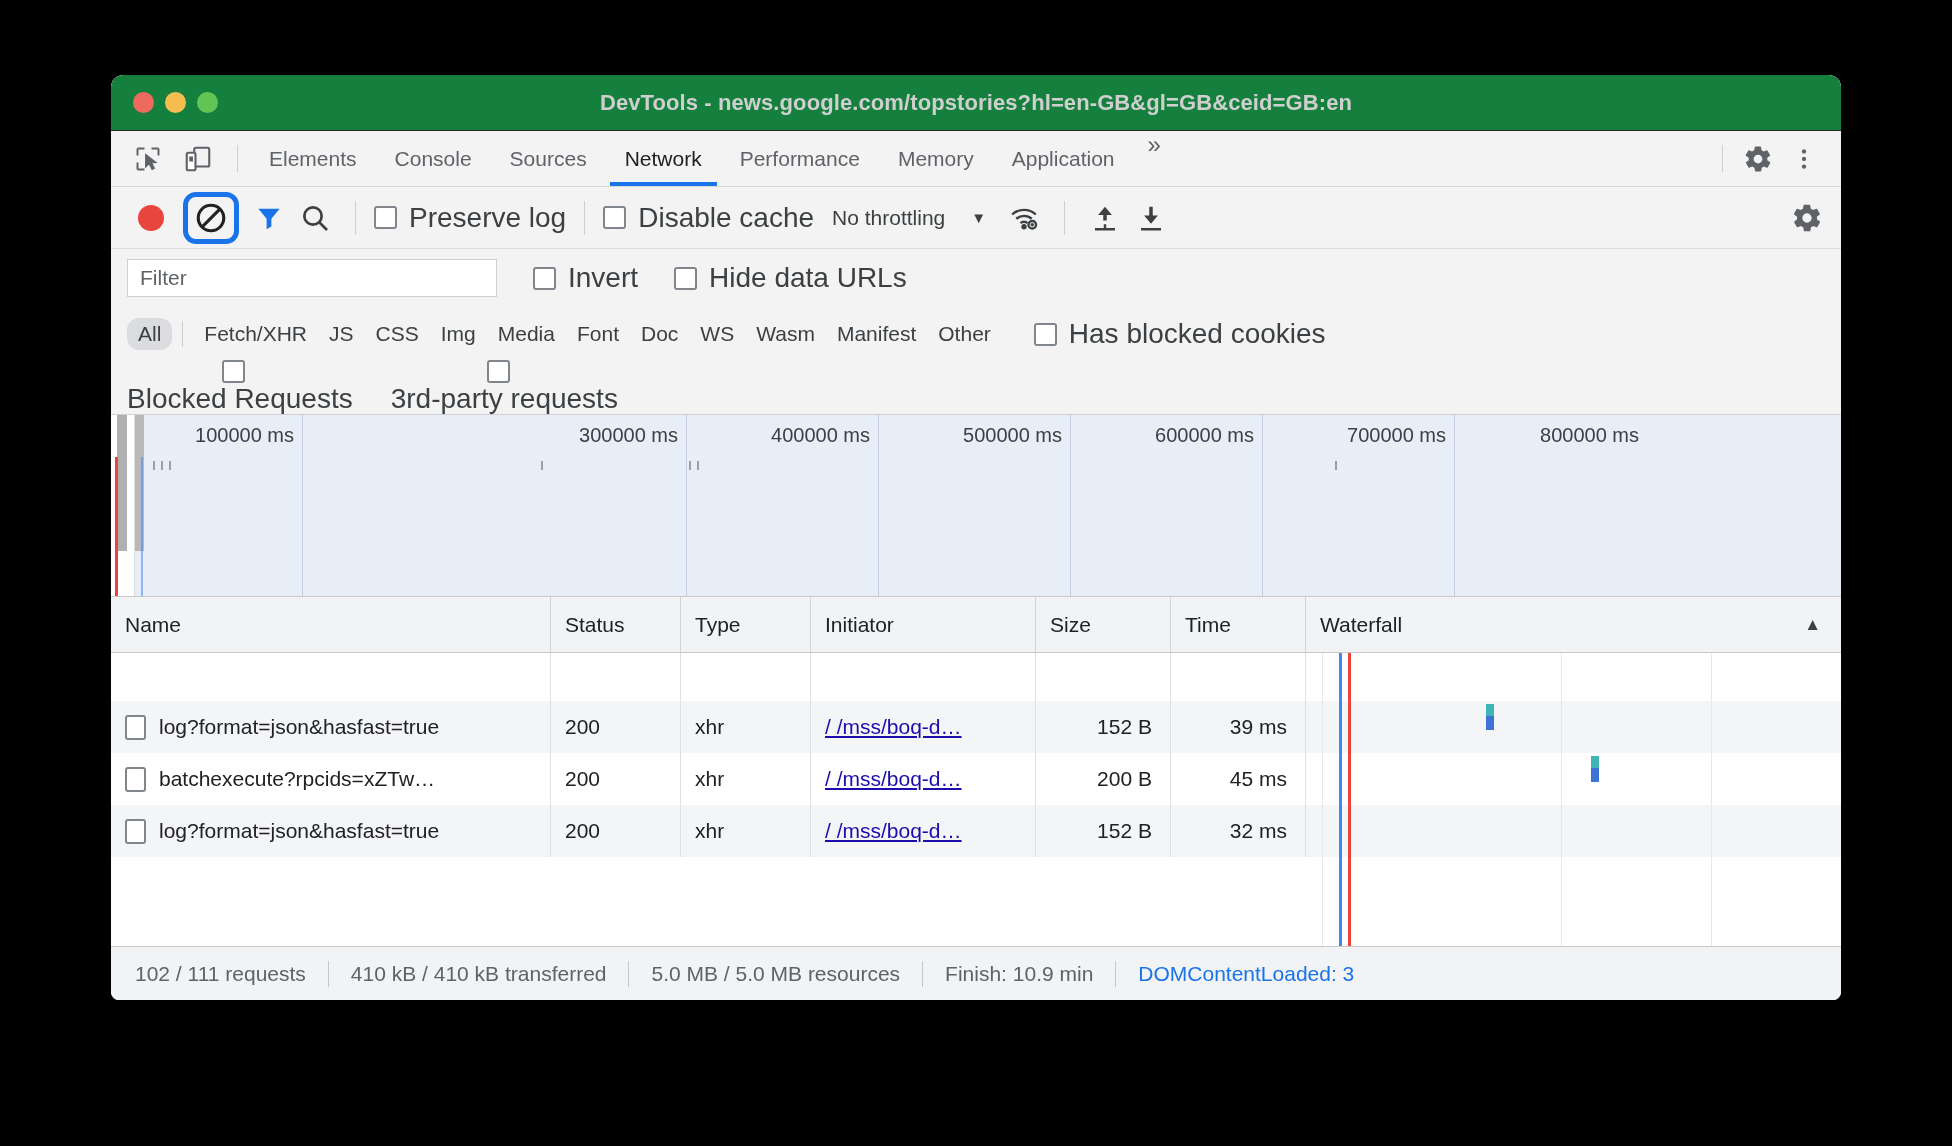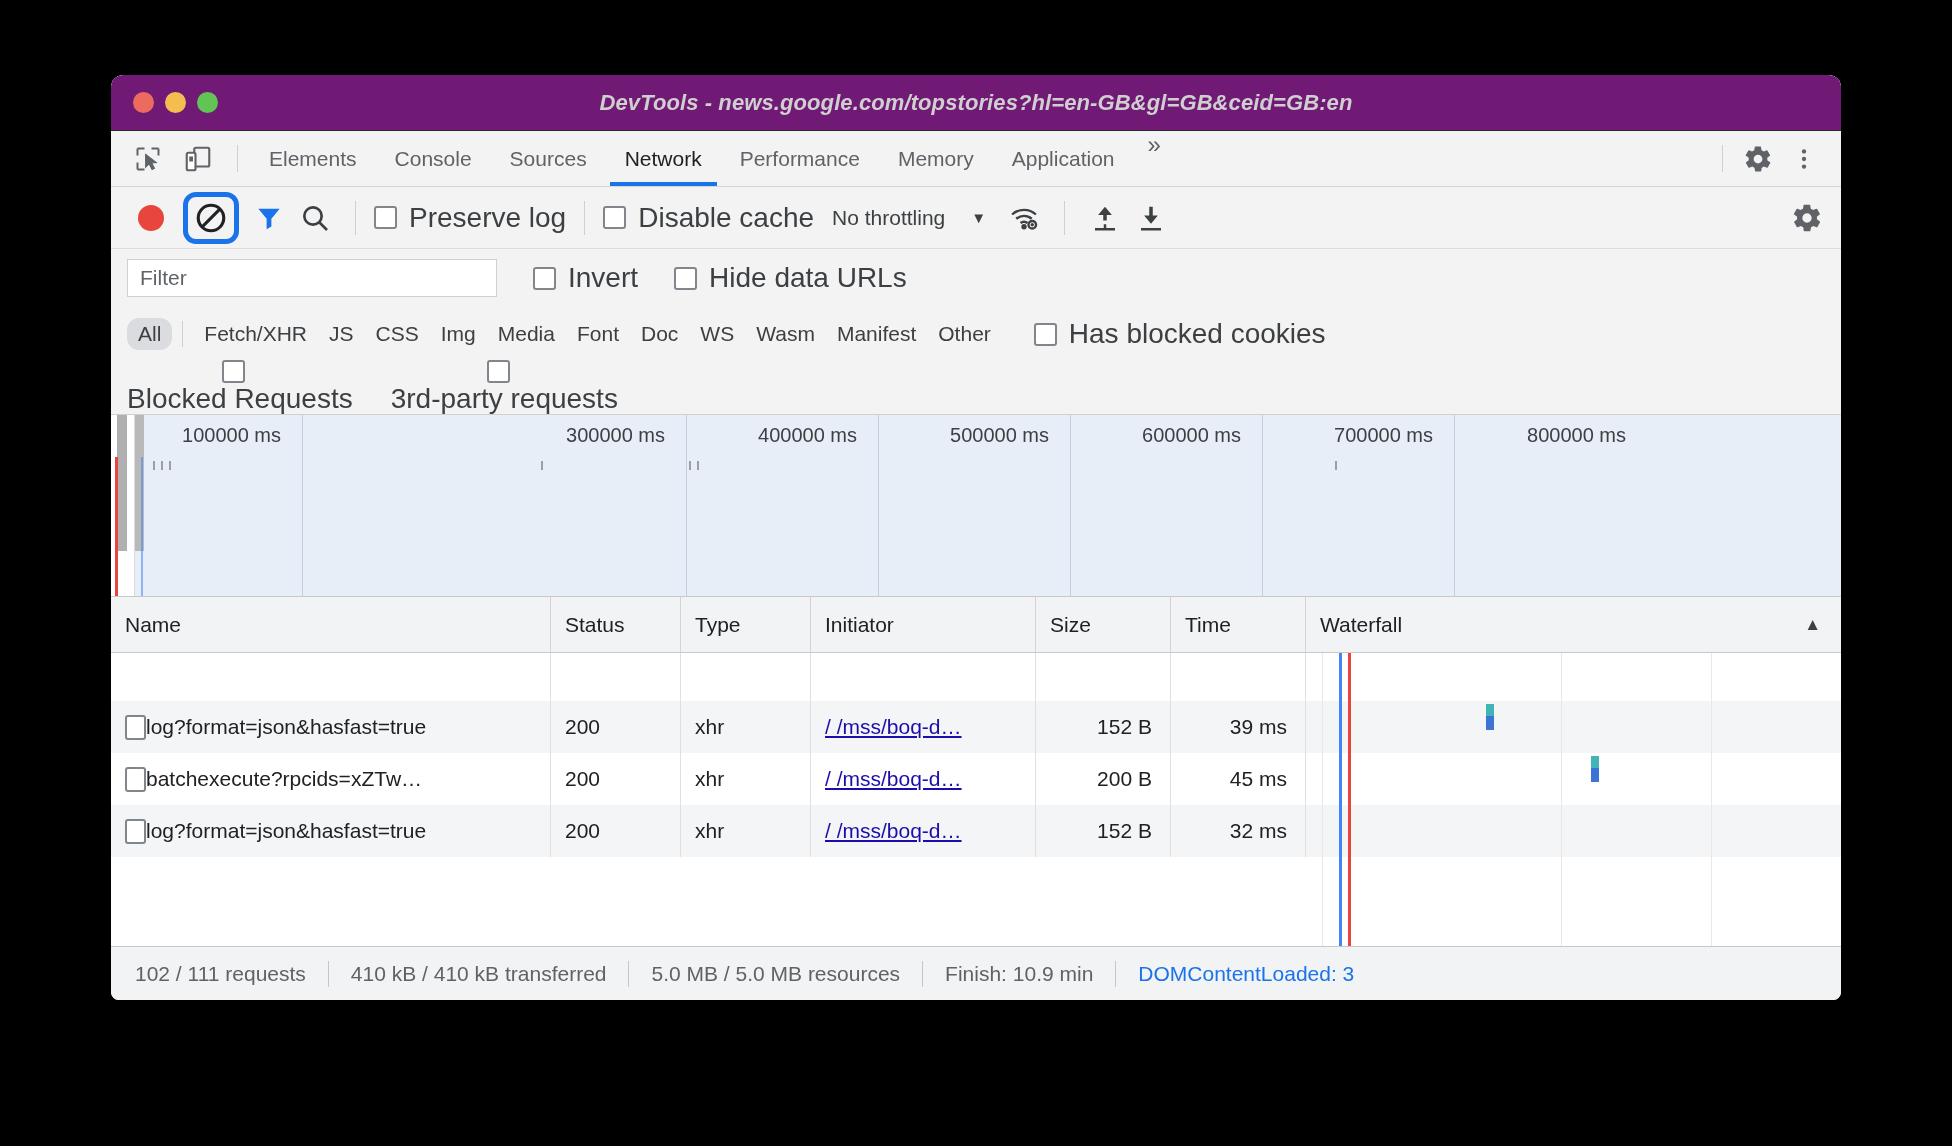--- a/index.html
+++ b/index.html
@@ -24,28 +24,27 @@
     box-shadow: 0 0 46px 18px rgba(0,0,0,0.85),
                 0 0 90px 40px rgba(0,0,0,0.6);
     overflow: hidden;
     display: flex;
     flex-direction: column;
   }
 
   
   #titlebar {
     height: 56px;
-    background: #701a75;
+    background: #15803d;
     border-radius: 12px 12px 0 0;
     display: flex;
     align-items: center;
     position: relative;
     flex: none;
     border-bottom: 1px solid #2a2a2a;
-    font-style: italic;
   }
   #traffic-lights {
     display: flex;
     gap: 11px;
     margin-left: 22px;
   }
   .light { width: 21px; height: 21px; border-radius: 50%; }
   .light.close { background: #ed6a5f; }
   .light.min { background: #f5bd4f; }
   .light.max { background: #61c454; }
@@ -217,21 +216,21 @@
     border-bottom: 1px solid #c9c9c9;
     overflow: hidden;
   }
   .ov-tick {
     position: absolute;
     top: 0; bottom: 0;
     border-right: 1px solid #c3cee0;
   }
   .ov-tick span {
     position: absolute;
-    right: 21px; top: 9px;
+    right: 8px; top: 9px;
     font-size: 20px;
     color: #3c4043;
     white-space: nowrap;
   }
   #ov-left-strip {
     position: absolute;
     left: 0; top: 0; bottom: 0;
     width: 24px;
     background: #ffffff;
     border-right: 1px solid #dcdcdc;
@@ -299,21 +298,21 @@
   .trow.spacer { height: 48px; }
   .td {
     display: flex; align-items: center;
     font-size: 21px; color: #202124;
     padding-left: 14px;
     border-right: 1px solid #e0e0e0;
     overflow: hidden;
     white-space: nowrap;
   }
   .td.num { justify-content: flex-end; padding-right: 18px; }
-  .td.name { }
+  .td.name { gap: 13px; }
   .td.waterfall { border-right: none; flex: 1; position: relative; padding: 0; }
   .rowcb {
     width: 21px; height: 25px;
     border: 2px solid #80868b;
     border-radius: 3px;
     background: #fff;
     flex: none;
   }
   .initiator-link {
     color: #1a0dab;

